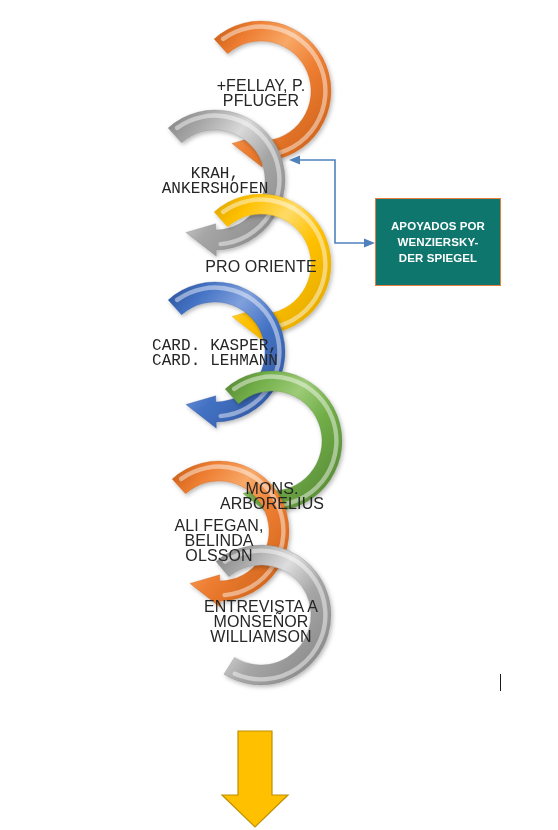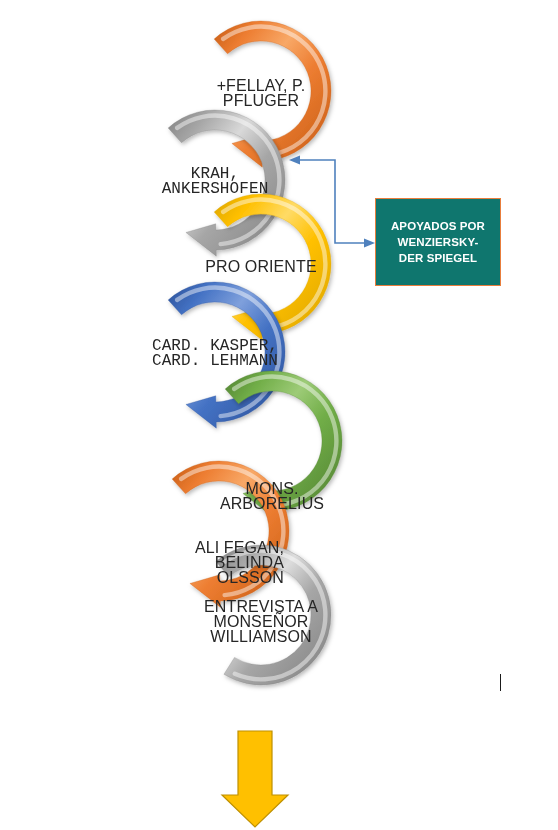--- a/index.html
+++ b/index.html
@@ -172,21 +172,21 @@
 <div id="labels-layer">
     <div class="ring-label" style="width: 130px; left: 196px; top: 78px;">+FELLAY, P.
 PFLUGER</div>
     <div class="ring-label" style="width: 130px; left: 150px; top: 167px; font-family: Liberation Mono, monospace;">KRAH,
 ANKERSHOFEN</div>
     <div class="ring-label" style="width: 130px; left: 196px; top: 258.5px;">PRO ORIENTE</div>
     <div class="ring-label" style="width: 130px; left: 150px; top: 339px; font-family: Liberation Mono, monospace;">CARD. KASPER,
 CARD. LEHMANN</div>
     <div class="ring-label" style="width: 130px; left: 207px; top: 440px; margin-top: 41px;">MONS.
 ARBORELIUS</div>
-    <div class="ring-label" style="width: 130px; left: 154px; top: 540px; text-align: right;">ALI FEGAN,
+    <div class="ring-label" style="width: 130px; left: 154px; top: 518px;">ALI FEGAN,
 BELINDA OLSSON</div>
     <div class="ring-label" style="width: 130px; left: 196px; top: 599px;">ENTREVISTA A
 MONSEÑOR
 WILLIAMSON</div>
   </div>
 
 <div id="callout-box" style="background: #0f766e; border: 1px solid rgb(232, 125, 60);">
   <div id="callout-text" style="color: rgb(255, 255, 255);">APOYADOS POR
 WENZIERSKY-
 DER SPIEGEL</div>

